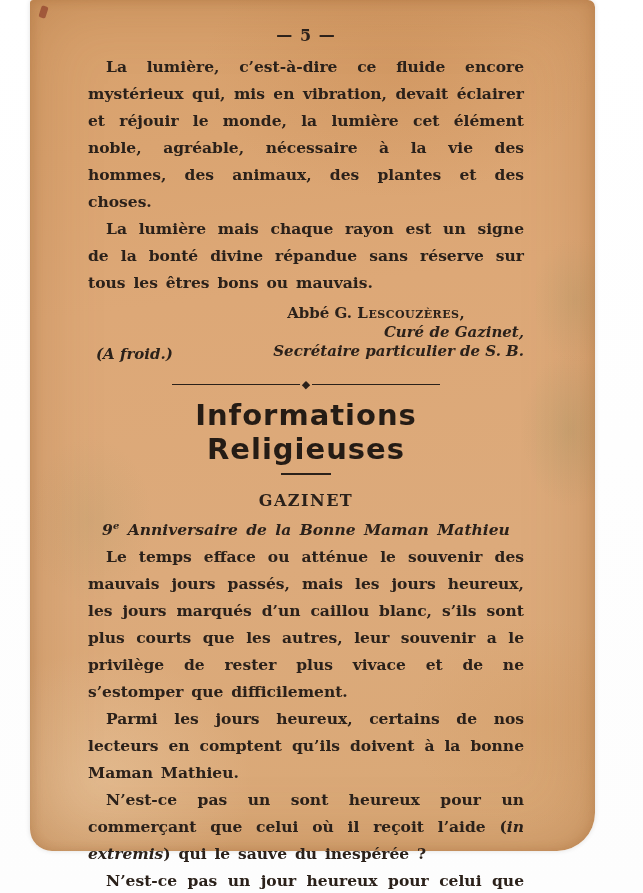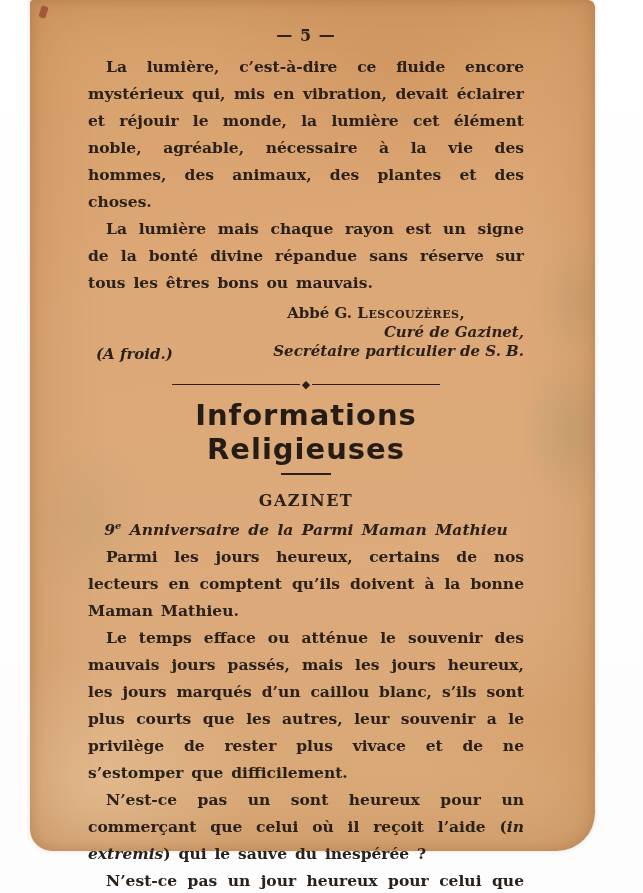--- a/index.html
+++ b/index.html
@@ -155,25 +155,25 @@
         <span class="rule"></span>
         <span class="diamond">◆</span>
         <span class="rule"></span>
       </div>
 
       <h1 class="section-title">Informations Religieuses</h1>
       <div class="title-underline"></div>
 
       <h2 class="location">GAZINET</h2>
 
-      <h3 class="article-title"><span>9</span><sup>e</sup><span> Anniversaire de la Parmi Maman Mathieu</span></h3>
+      <h3 class="article-title"><span>9</span><sup>e</sup><span> Anniversaire de la Bonne Maman Mathieu</span></h3>
+
+      <p class="body-par">Le temps efface ou atténue le souvenir des mauvais jours passés, mais les jours heureux, les jours marqués d’un caillou blanc, s’ils sont plus courts que les autres, leur souvenir a le privilège de rester plus vivace et de ne s’estomper que difficilement.</p>
 
       <p class="body-par">Parmi les jours heureux, certains de nos lecteurs en comptent qu’ils doivent à la bonne Maman Mathieu.</p>
-
-      <p class="body-par">Le temps efface ou atténue le souvenir des mauvais jours passés, mais les jours heureux, les jours marqués d’un caillou blanc, s’ils sont plus courts que les autres, leur souvenir a le privilège de rester plus vivace et de ne s’estomper que difficilement.</p>
 
 
       <p class="body-par"><span>N’est-ce pas un sont heureux pour un commerçant que celui où il reçoit l’aide (</span><span class="ital">in extremis</span><span>) qui le sauve du inespérée ?</span></p>
 
 
       <p class="body-par">N’est-ce pas un jour heureux pour celui que la faim tenaille et qui reçoit des subsides ou des aliments, et pour ceux qui ont froid, des vêtements chauds.</p>
 
     </div>
   </div>
 </div>

